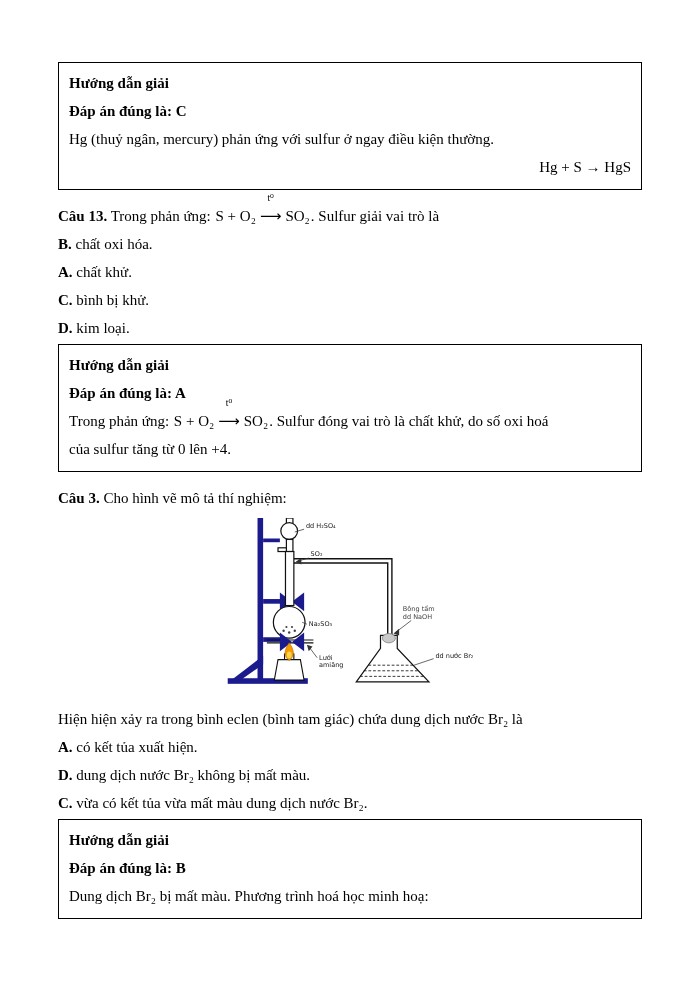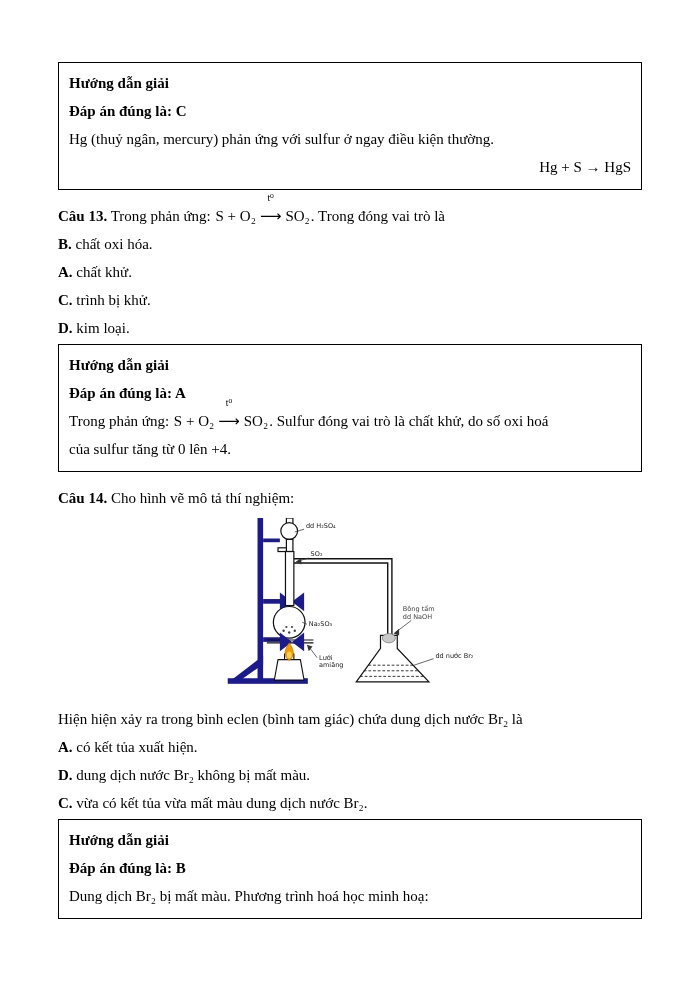--- a/index.html
+++ b/index.html
@@ -32,36 +32,36 @@
 
   <section class="box">
     <p class="line bold">Hướng dẫn giải</p>
     <p class="line bold">Đáp án đúng là: C</p>
     <p class="line">Hg (thuỷ ngân, mercury) phản ứng với sulfur ở ngay điều kiện thường.</p>
     <p class="line equation">Hg + S → HgS</p>
   </section>
 
   <p class="line qgap"><b>Câu 13.</b>
     <span>Trong phản ứng:</span>
-    <span class="formula">S + O₂</span><span class="rxn-arrow"><span class="arr-sup">t⁰</span><span class="arr-glyph">⟶</span></span><span class="formula">SO₂</span><span>. Trong đóng vai trò là</span></p>
+    <span class="formula">S + O₂</span><span class="rxn-arrow"><span class="arr-sup">t⁰</span><span class="arr-glyph">⟶</span></span><span class="formula">SO₂</span><span>. Sulfur giải vai trò là</span></p>
 
   <p class="line"><b>B.</b> <span>chất oxi hóa.</span></p>
   <p class="line"><b>A.</b> <span>chất khử.</span></p>
-  <p class="line"><b>C.</b> <span>trình bị khử.</span></p>
+  <p class="line"><b>C.</b> <span>bình bị khử.</span></p>
   <p class="line"><b>D.</b> <span>kim loại.</span></p>
 
   <section class="box qgap">
     <p class="line bold">Hướng dẫn giải</p>
     <p class="line bold">Đáp án đúng là: A</p>
     <p class="line"><span>Trong phản ứng:</span>
       <span class="formula">S + O₂</span><span class="rxn-arrow"><span class="arr-sup">t⁰</span><span class="arr-glyph">⟶</span></span><span class="formula">SO₂</span><span>. Sulfur đóng vai trò là chất khử, do số oxi hoá</span></p>
     <p class="line">của sulfur tăng từ 0 lên +4.</p>
   </section>
 
-  <p class="line"><b>Câu 14.</b> <span>Cho hình vẽ mô tả thí nghiệm:</span></p>
+  <p class="line"><b>Câu 3.</b> <span>Cho hình vẽ mô tả thí nghiệm:</span></p>
 
   <div class="diagram">
     <svg width="280" height="177" viewBox="0 0 300 190" xmlns="http://www.w3.org/2000/svg">
 
       <g fill="#1b1b8e">
         <rect x="40" y="0" width="6" height="174"></rect>
         <rect x="8" y="172" width="86" height="6"></rect>
         <polygon points="46,148 46,157 22,174 12,174"></polygon>
         <rect x="46" y="22" width="18" height="4"></rect>
         <rect x="46" y="87" width="20" height="5"></rect>

